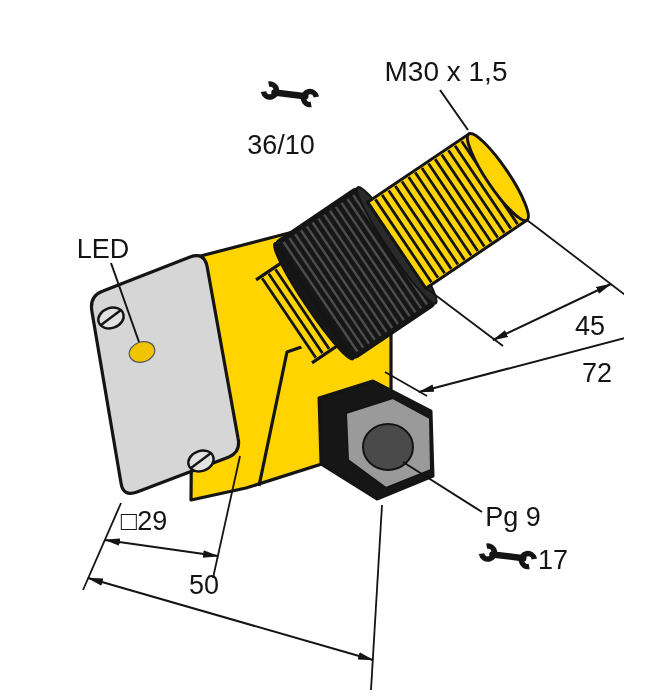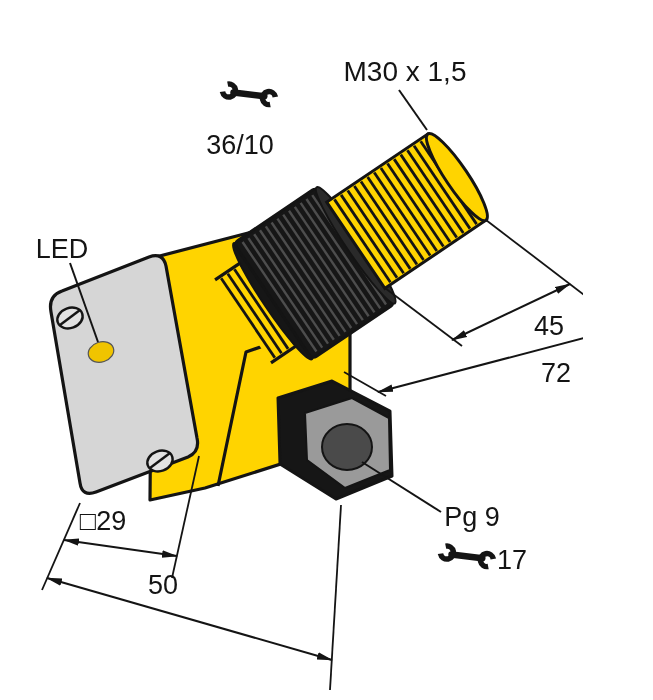--- a/index.html
+++ b/index.html
@@ -1,16 +1,16 @@
 <!DOCTYPE html>
 <html><head>
 <meta charset="utf-8">
 <style>
   html,body{margin:0;padding:0;background:#ffffff;}
-  .canvas{position:relative;width:583px;height:700px;background:#ffffff;overflow:hidden;}
+  .canvas{position:relative;width:583px;height:700px;background:#ffffff;overflow:hidden;margin-left:41px;}
   svg{display:block;}
   .lbl{font-family:"Liberation Sans","DejaVu Sans",sans-serif;font-size:27px;fill:#141414;}
   .lbl-big{font-family:"Liberation Sans","DejaVu Sans",sans-serif;font-size:28px;fill:#141414;}
   .dim{stroke:#141414;stroke-width:2;fill:none;}
   .ext{stroke:#141414;stroke-width:1.8;fill:none;}
   .leader{stroke:#141414;stroke-width:2;fill:none;}
   .edge{stroke:#141414;stroke-width:3.2;fill:none;stroke-linejoin:round;}
 </style>
 </head>
 <body>

